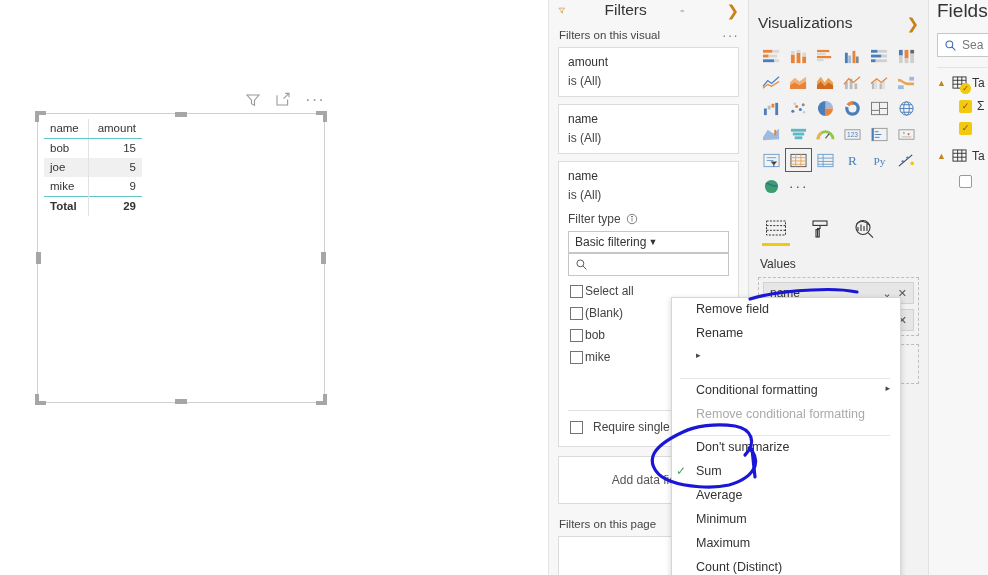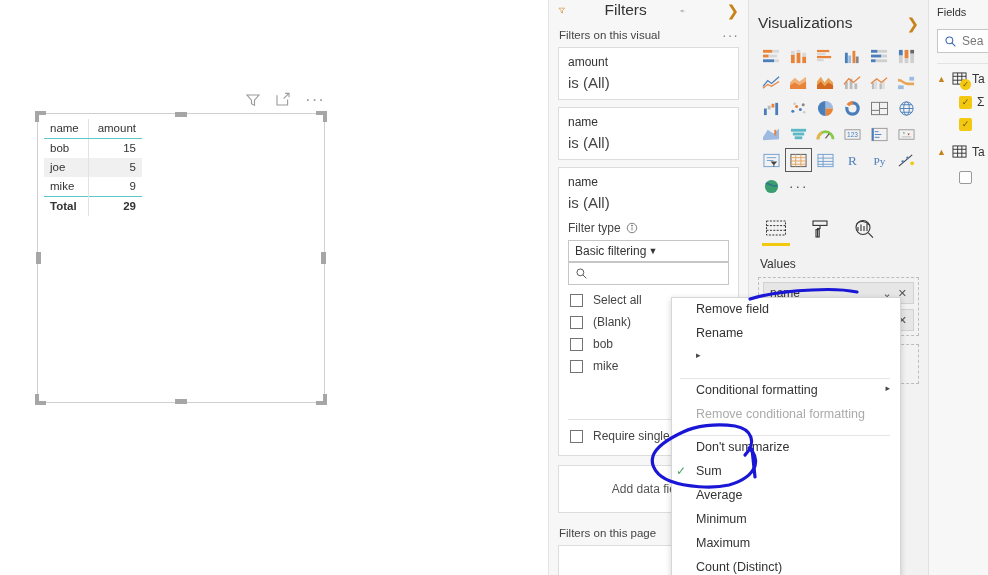--- a/index.html
+++ b/index.html
@@ -71,39 +71,39 @@
   .fp-chev { color: #c8821a; font-size: 15px; cursor: pointer; margin-left: 9px; line-height: 1; }
   .fp-sub { display: flex; align-items: center; margin: 10px 0 6px 1px; }
   .fp-sub-label { font-size: 11.5px; color: #444; flex: 1; }
   .fp-sub-dots { color: #8a8a8a; font-size: 14px; line-height: 6px; letter-spacing: 1px; cursor: pointer; }
 
   .filter-card {
     background: #fff; border: 1px solid #dcdcdc;
     padding: 7px 9px 8px 9px; margin-bottom: 7px;
   }
   .fc-field { font-size: 12px; color: #333; margin-bottom: 5px; }
-  .fc-state { font-size: 15px; color: #444; }
+  .fc-state { font-size: 12px; color: #444; }
   .fc-ftype { font-size: 12px; color: #444; margin: 10px 0 5px 0; display: flex; align-items: center; gap: 5px; }
   .info-ico { width: 12px; height: 12px; color: #666; }
 
   .fc-select {
     border: 1px solid #c6c6c6; background: #fff; height: 22px;
     display: flex; align-items: center; padding: 0 6px;
     font-size: 12px; color: #333; cursor: pointer; 
   }
   .fc-select span { flex: 1; }
   .caret { font-size: 9px; color: #333; }
 
   .fc-search {
     border: 1px solid #c6c6c6; background: #fff; height: 23px;
     display: flex; align-items: center; padding: 0 6px; margin-bottom: 8px;
   }
   .fc-search svg { width: 13px; height: 13px; color: #555; }
 
-  .chk-row { display: flex; align-items: center; gap: 10px; margin: 0 0 8px 2px; cursor: pointer; }
+  .chk-row { display: flex; align-items: center; gap: 2px; margin: 0 0 8px 2px; cursor: pointer; }
   .chk-box { width: 13px; height: 13px; border: 1px solid #737373; background: #fff; flex: none; }
   .chk-label { font-size: 12px; color: #444; }
 
   .fc-sep { border-top: 1px solid #e0e0e0; margin: 46px 0 9px 0; }
   .req-row { display: flex; align-items: center; gap: 10px; margin-left: 2px; }
 
   .add-field-box {
     background: #fff; border: 1px solid #dcdcdc; height: 48px;
     display: flex; align-items: center; justify-content: center;
     font-size: 12px; color: #555; margin-top: 9px; cursor: pointer;
@@ -155,21 +155,21 @@
     display: flex; align-items: center; justify-content: center;
     font-size: 11.5px; color: #666; text-align: center; padding: 0 6px;
   }
 
   
   #fields-pane {
     position: absolute; left: 928px; top: 0; width: 60px; height: 575px;
     background: #f7f7f7; border-left: 1px solid #e1e1e1;
     padding: 0 0 0 8px; overflow: hidden;
   }
-  .fi-title { font-size: 11px; color: #333; padding-top: 6px; white-space: nowrap; }
+  .fi-title { font-size: 19px; color: #333; white-space: nowrap; }
   .fi-search {
     margin-top: 11px; height: 24px; background: #fff; border: 1px solid #c6c6c6;
     display: flex; align-items: center; padding: 0 6px; gap: 5px;
     font-size: 12px; color: #777; white-space: nowrap; width: 70px;
   }
   .fi-search svg { width: 13px; height: 13px; color: #3a66b0; flex: none; }
   .fi-list { margin-top: 10px; border-top: 1px solid #e3e3e3; padding-top: 8px; }
   .fi-row { display: flex; align-items: center; gap: 5px; margin-bottom: 9px; white-space: nowrap; cursor: pointer; }
   .fi-row.indent { padding-left: 22px; }
   .fi-chev { color: #c8821a; font-size: 9px; width: 10px; flex: none; }

